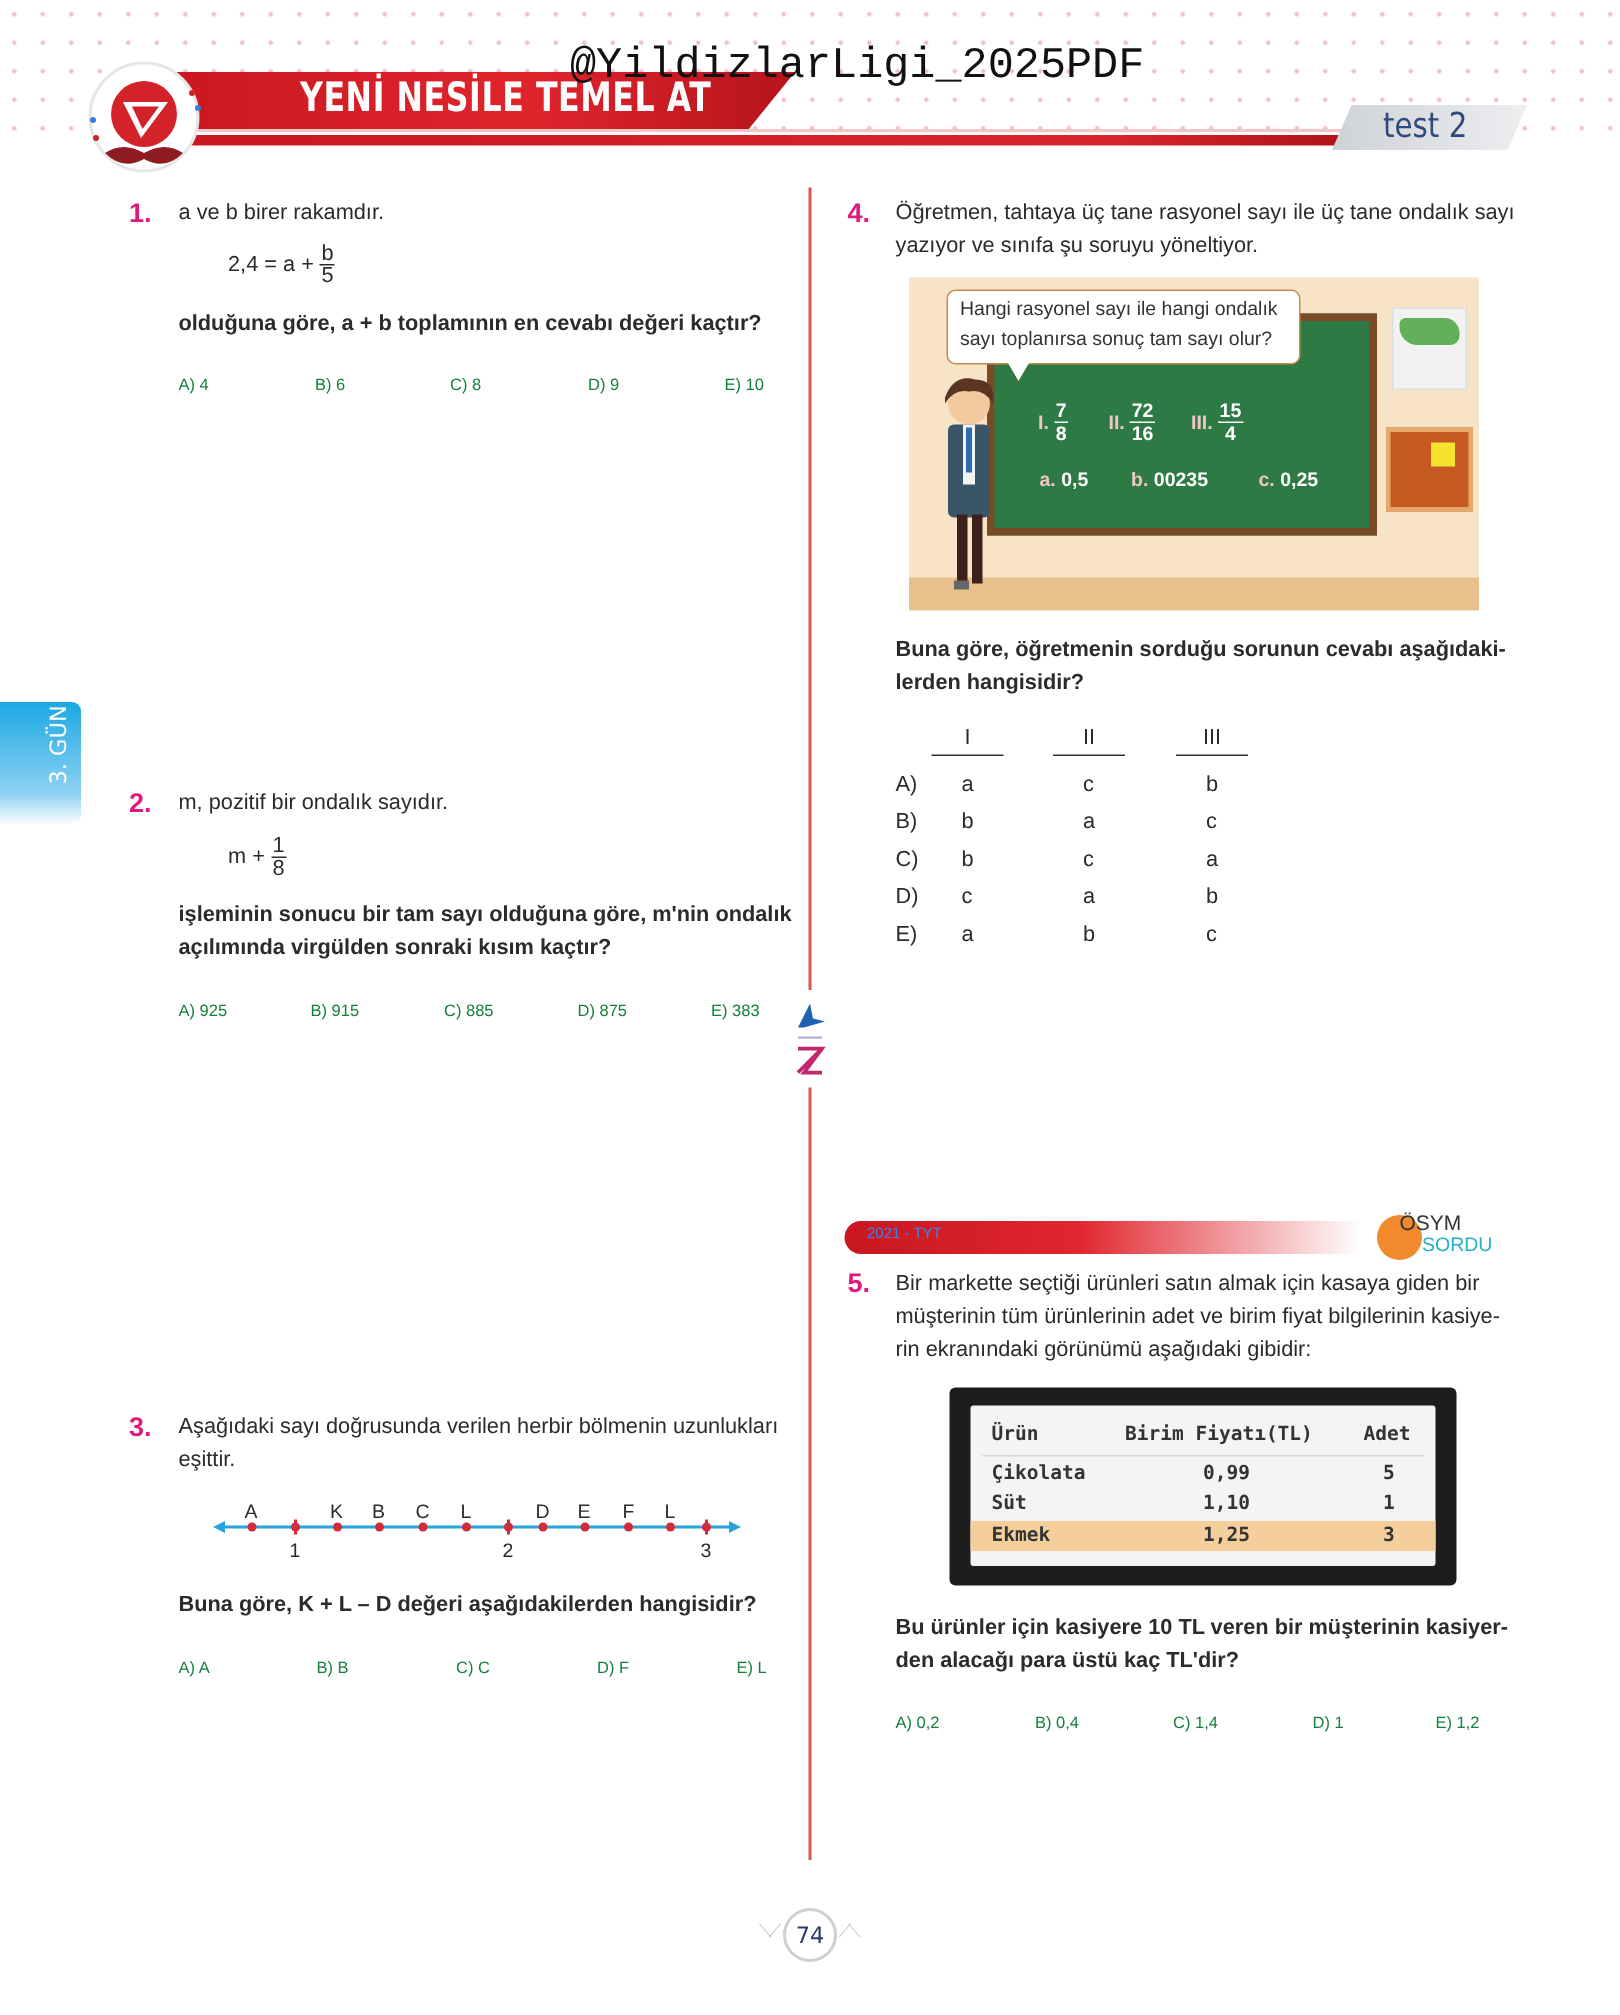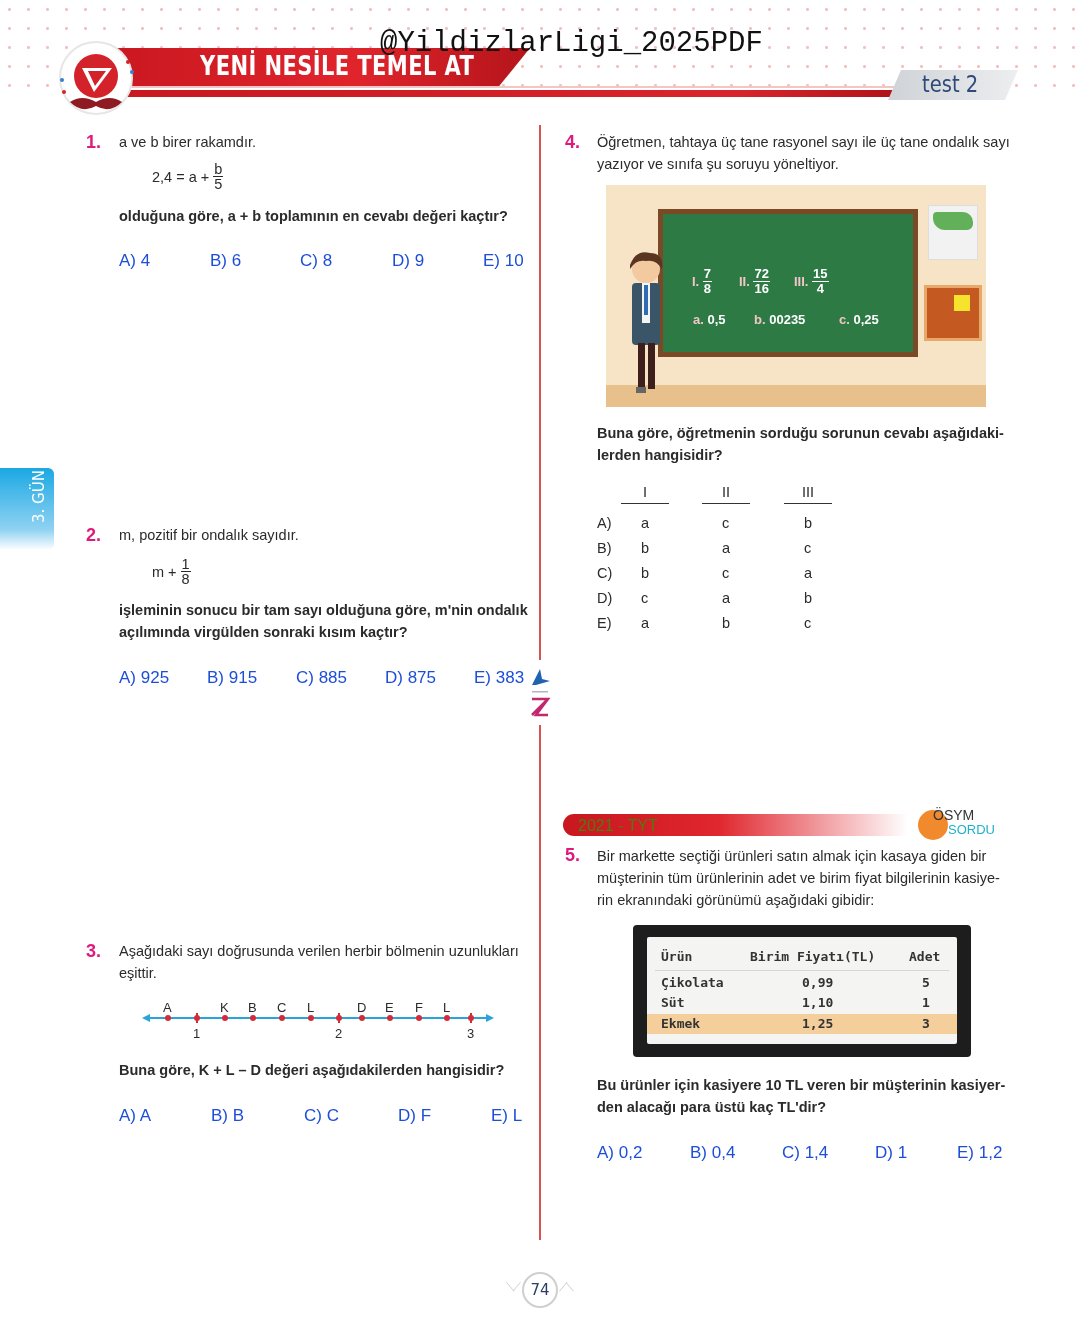--- a/index.html
+++ b/index.html
@@ -33,21 +33,21 @@
   .side-tab span { position: absolute; left: 30px; top: 55px; transform: rotate(-90deg); transform-origin: left top;
     color: #fff; font-size: 15px; font-family: "DejaVu Sans", sans-serif; white-space: nowrap; }
 
   .divider { position: absolute; left: 539px; top: 125px; width: 1.5px; background: #d9534f; }
   .divider.top { height: 535px; }
   .divider.bottom { top: 725px; height: 515px; }
 
   .qnum { position: absolute; color: #e0197d; font-weight: bold; font-size: 18px; }
   .txt { position: absolute; font-size: 14.5px; color: #2b2b2b; line-height: 22px; }
   .bold { font-weight: bold; }
-  .choice { position: absolute; font-size: 17px; color: #1d4ed8; }
+  .choice { position: absolute; font-size: 11px; color: #15803d; }
 
   .frac { display: inline-block; vertical-align: middle; text-align: center; line-height: 14px; }
   .frac .n { display: block; border-bottom: 1px solid #2b2b2b; padding: 0 1px; }
   .frac .d { display: block; }
 
   .numline { position: absolute; left: 140px; top: 1000px; width: 360px; height: 45px; }
 
   .board-wrap { position: absolute; left: 606px; top: 185px; width: 380px; height: 222px; background: #f7e3c6; overflow: hidden; }
   .board-floor { position: absolute; left: 0; bottom: 0; width: 100%; height: 22px; background: #e7c08c; }
   .board { position: absolute; left: 52px; top: 24px; width: 260px; height: 148px; background: #2d7a44;
@@ -64,21 +64,21 @@
   .map i { position: absolute; left: 4px; top: 6px; width: 40px; height: 18px; background: #62b05a; border-radius: 4px 10px 6px 12px; }
   .teacher { position: absolute; left: 16px; top: 62px; width: 48px; height: 150px; }
 
   .ans-table { position: absolute; left: 597px; top: 484px; width: 260px; font-size: 14.5px; color: #2b2b2b; }
   .ans-head { position: absolute; top: 0; width: 48px; text-align: center; border-bottom: 1px solid #333; padding-bottom: 3px; }
   .ans-row { position: absolute; left: 0; width: 260px; height: 22px; }
   .ans-row span { position: absolute; }
 
   .tyt-band { position: absolute; left: 563px; top: 814px; width: 345px; height: 22px;
     background: linear-gradient(90deg, #c8171f, #e0262e 45%, #ffffff 100%); border-radius: 11px 0 0 11px; }
-  .tyt-label { position: absolute; left: 578px; top: 817px; color: #4d7c0f; font-size: 16px; }
+  .tyt-label { position: absolute; left: 578px; top: 817px; color: #3b82f6; font-size: 10px; }
   .osym-circle { position: absolute; left: 918px; top: 810px; width: 30px; height: 30px; border-radius: 50%; background: #f08a2c; }
   .osym-text { position: absolute; left: 933px; top: 808px; font-size: 14px; color: #333; line-height: 14px; }
   .osym-text2 { position: absolute; left: 948px; top: 823px; font-size: 13px; color: #1fb3c9; line-height: 14px; }
 
   .screen { position: absolute; left: 633px; top: 925px; width: 338px; height: 132px; background: #1d1d1d; border-radius: 4px; padding: 12px 14px; }
   .screen-inner { position: relative; width: 100%; height: 107px; background: #f4f4f2; border-radius: 2px;
     font-family: "DejaVu Sans Mono", monospace; font-size: 13px; font-weight: bold; color: #333; }
   .screen-inner .sh { position: absolute; top: 12px; }
   .screen-inner .hr { position: absolute; left: 8px; right: 8px; top: 33px; height: 1px; background: #d6d6d6; }
   .screen-inner .row { position: absolute; left: 0; right: 0; height: 20px; }
@@ -222,20 +222,24 @@
   <svg class="teacher" viewBox="0 0 48 150">
     <circle cx="24" cy="22" r="14" fill="#f3c9a0"></circle>
     <path d="M8 18 Q14 2 28 6 Q42 6 40 22 Q34 12 24 14 Q14 12 8 22Z" fill="#5a3622"></path>
     <rect x="10" y="36" width="28" height="62" rx="4" fill="#3b5568"></rect>
     <rect x="20" y="36" width="8" height="40" fill="#f4f4f4"></rect>
     <rect x="22" y="38" width="4" height="30" fill="#2e6db4"></rect>
     <rect x="16" y="96" width="7" height="46" fill="#3d1f1c"></rect>
     <rect x="26" y="96" width="7" height="46" fill="#3d1f1c"></rect>
     <rect x="14" y="140" width="10" height="6" fill="#666"></rect>
   </svg>
+  <div class="bubble">
+    <div>Hangi rasyonel sayı ile hangi ondalık</div>
+    <div>sayı toplanırsa sonuç tam sayı olur?</div>
+  </div>
   <div class="board-text" style="left:86px;top:82px">
     <span class="board-lbl" style="vertical-align:middle">I.</span>
     <span class="frac"><span class="n" style="border-color:#fff">7</span><span class="d">8</span></span>
   </div>
   <div class="board-text" style="left:133px;top:82px">
     <span class="board-lbl" style="vertical-align:middle">II.</span>
     <span class="frac"><span class="n" style="border-color:#fff">72</span><span class="d">16</span></span>
   </div>
   <div class="board-text" style="left:188px;top:82px">
     <span class="board-lbl" style="vertical-align:middle">III.</span>

